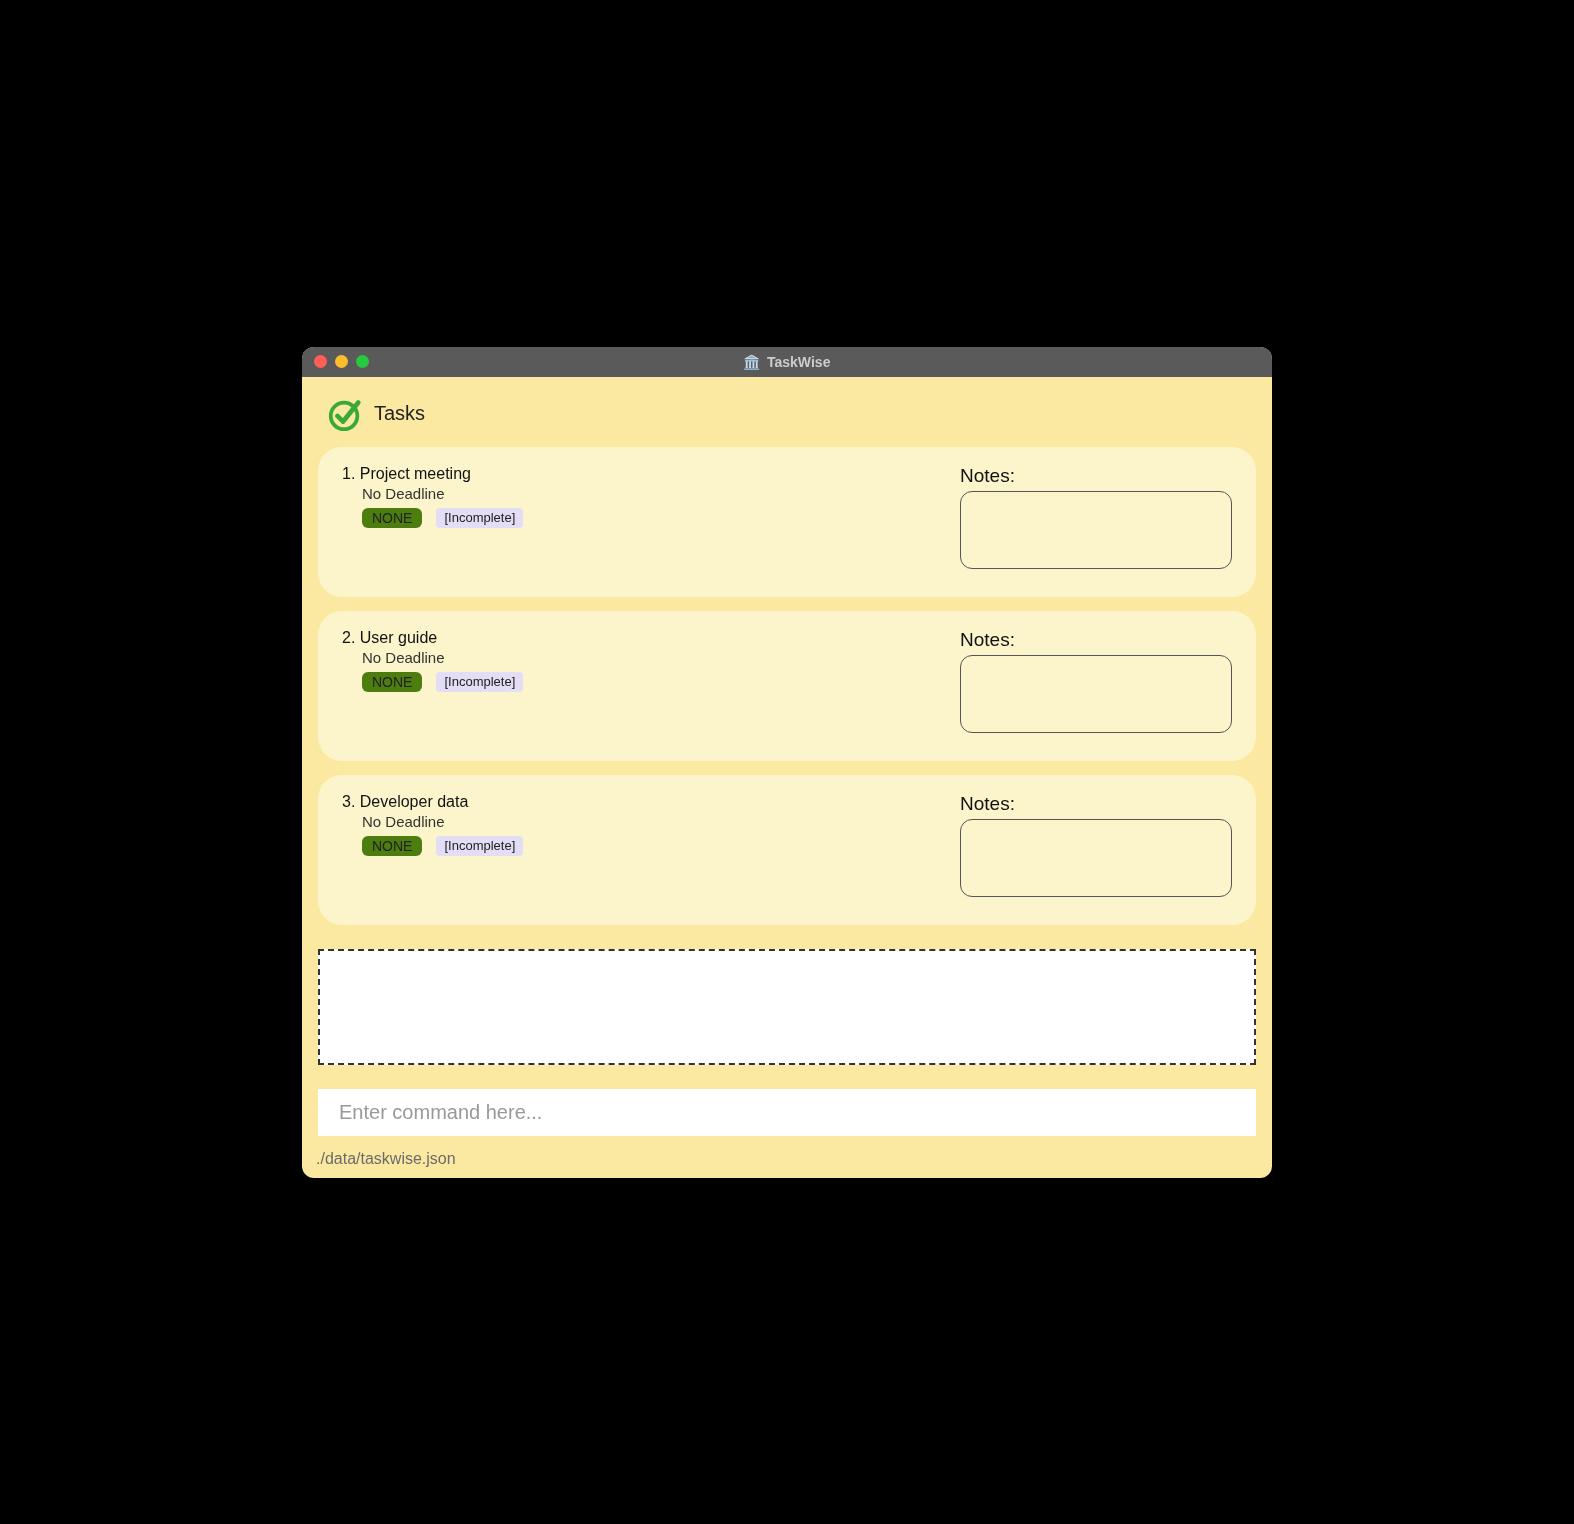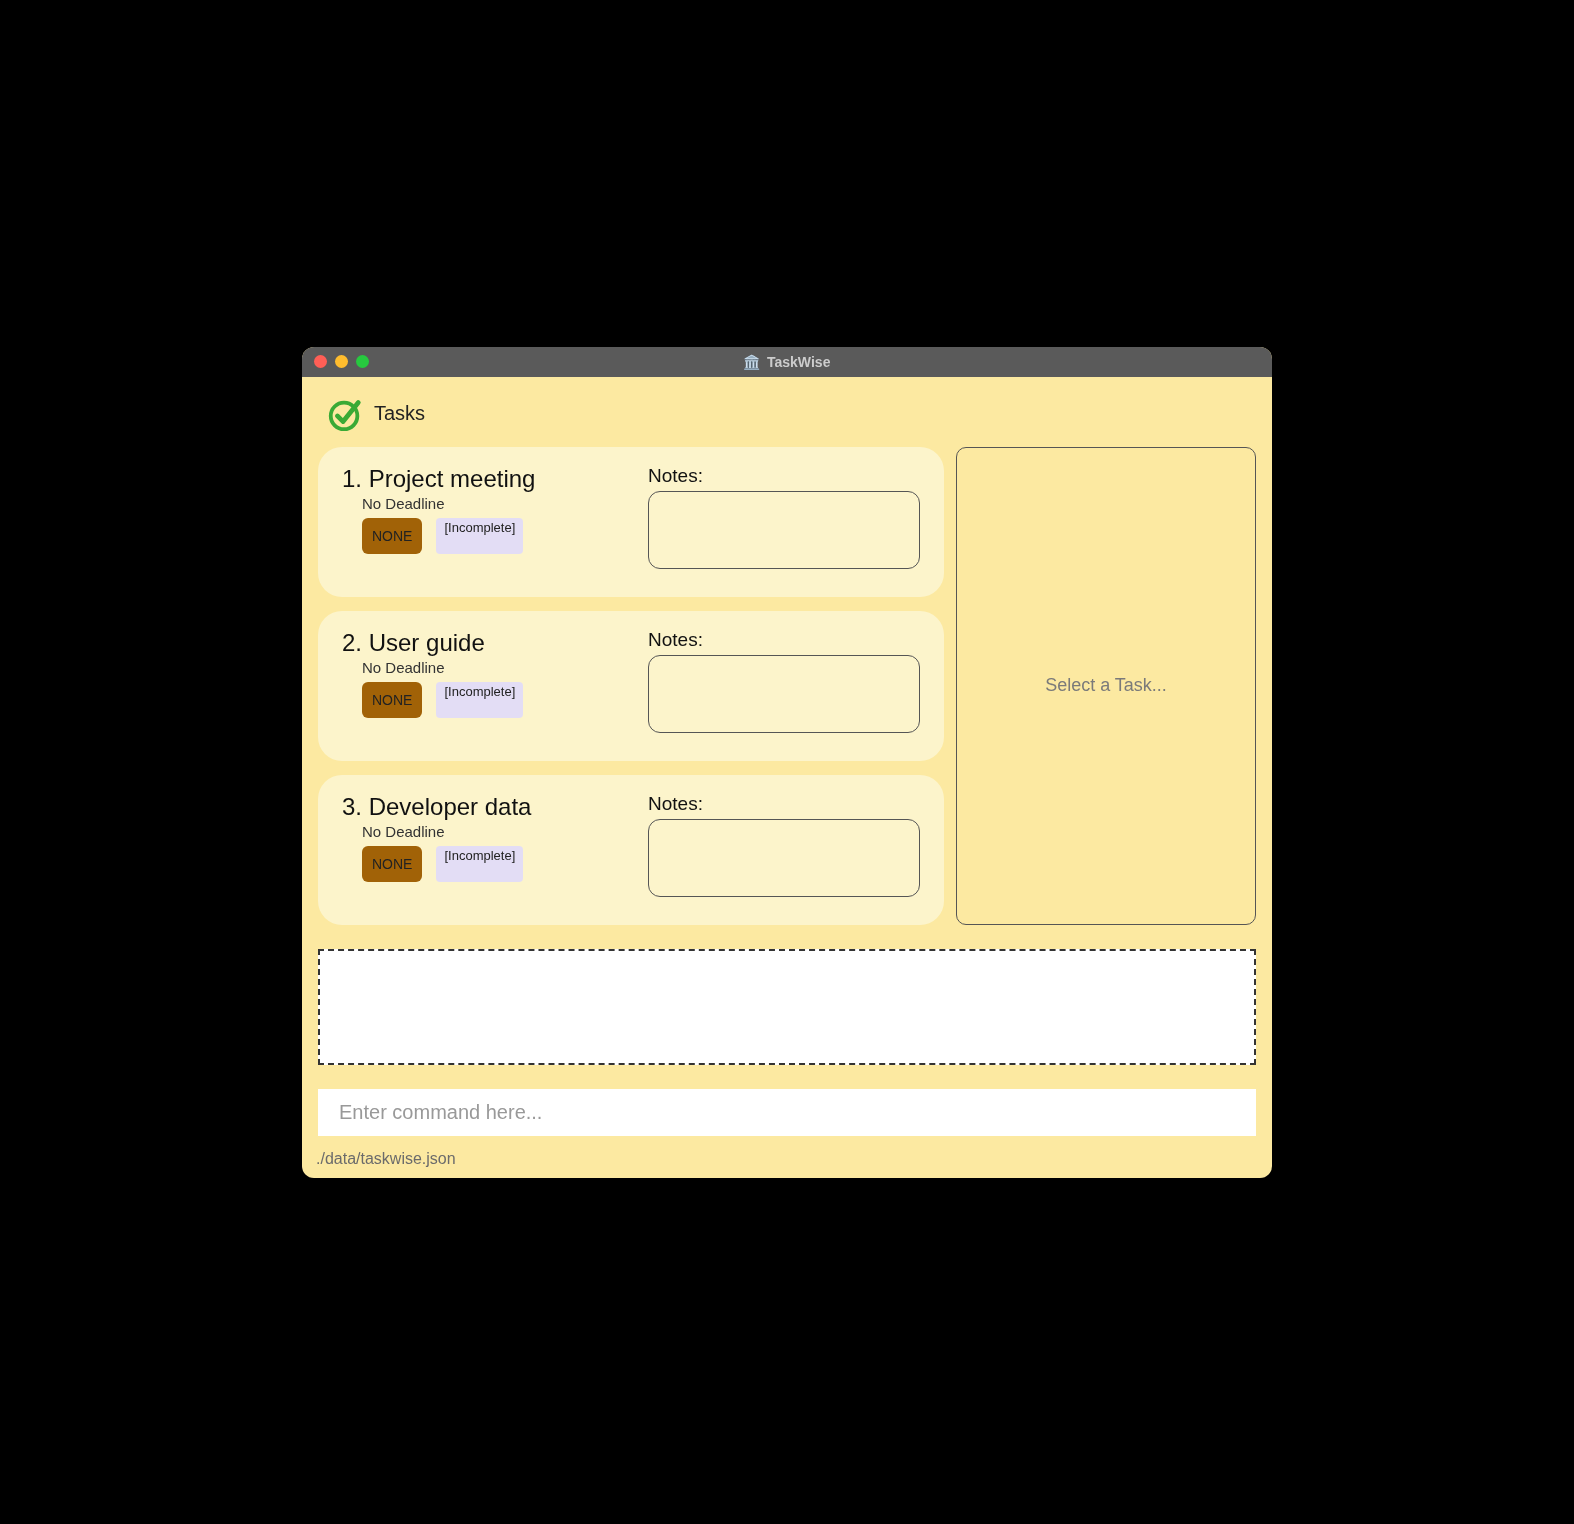--- a/index.html
+++ b/index.html
@@ -97,39 +97,39 @@
       background: #fcf4cb;
       border-radius: 24px;
       padding: 18px 24px 28px 24px;
       display: flex;
       gap: 20px;
     }
     .task-left {
       flex: 1;
     }
     .task-title {
-      font-size: 24px;
+      font-size: 16px;
       color: #111;
       margin-bottom: 2px;
     }
     .task-deadline {
       font-size: 15px;
       color: #333;
       margin-left: 20px;
       margin-bottom: 6px;
     }
     .task-badges {
       display: flex;
       gap: 14px;
       margin-left: 20px;
     }
     .badge-priority {
-      background: #a16207;
+      background: #4d7c0f;
       border-radius: 6px;
-      padding: 10px 10px;
+      padding: 2px 10px;
       font-size: 14px;
       color: #222;
     }
     .badge-status {
       background: #e3ddf5;
       border-radius: 4px;
       padding: 2px 8px;
       font-size: 13px;
       color: #222;
     }
@@ -261,23 +261,20 @@
             </div>
           </div>
           <div class="task-right">
             <div class="notes-label">Notes:</div>
             <div class="notes-box"></div>
           </div>
         </div>
 
       </div>
 
-      <div class="detail-panel">
-        <span>Select a Task...</span>
-      </div>
     </div>
 
     <div class="output-area"></div>
 
     <input class="command-input" type="text" placeholder="Enter command here..." style="">
   </div>
 
   <div class="statusbar">
     <span>./data/taskwise.json</span>
   </div>

